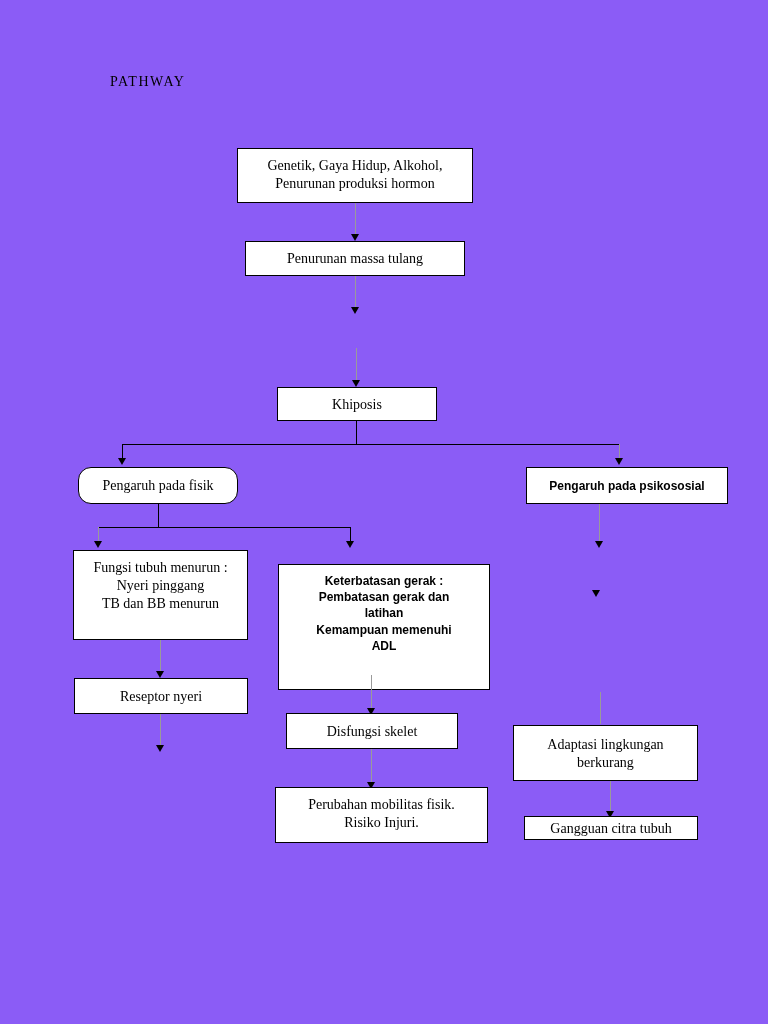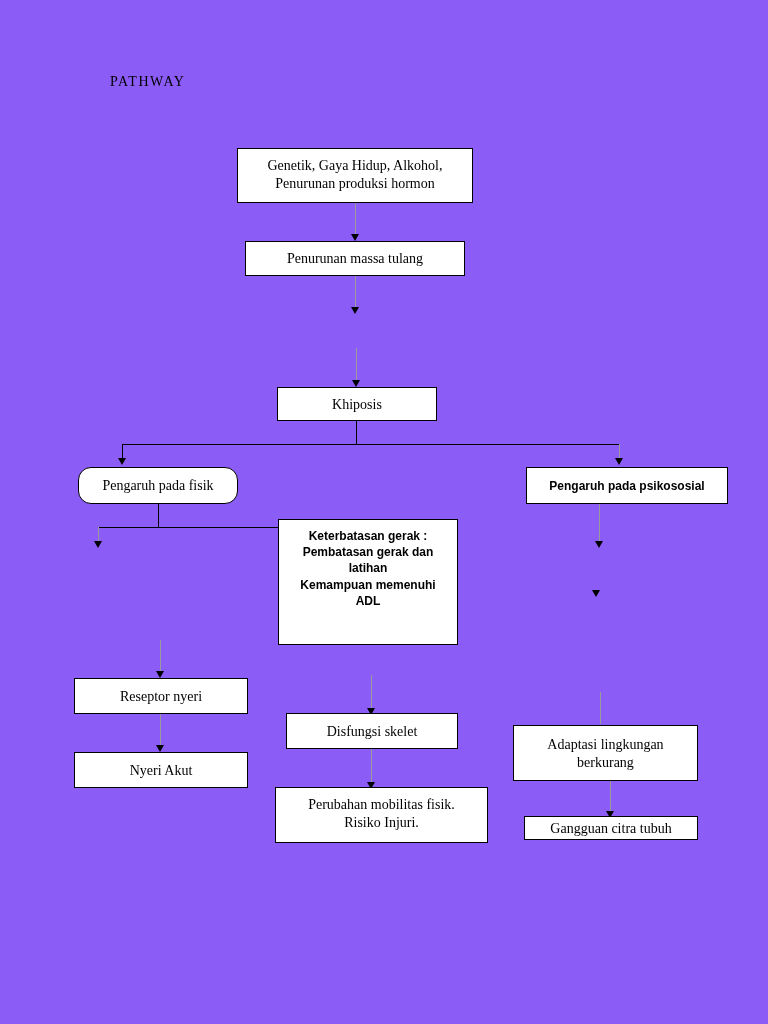--- a/index.html
+++ b/index.html
@@ -129,22 +129,29 @@
   <div class="conn v" style="left:158px; top:504px; height:24px;"></div>
   <div class="conn h" style="left:98px; top:527px; width:253px;"></div>
   <div class="conn v grey" style="left:98px; top:527px; height:15px;"></div>
   <div class="arrow" style="left:94px; top:541px;"></div>
   <div class="conn v" style="left:350px; top:527px; height:15px;"></div>
   <div class="arrow" style="left:346px; top:541px;"></div>
 
   <div class="conn v grey" style="left:599px; top:504px; height:38px;"></div>
   <div class="arrow" style="left:595px; top:541px;"></div>
 
-
-  <div class="node sans" style="left:278px; top:519px; width:180px; height:126px;">
+  <div class="node" style="left:73px; top:550px; width:175px; height:90px;">
+    <span class="txt">
+      <span>Fungsi tubuh menurun :</span><br>
+      <span>Nyeri pinggang</span><br>
+      <span>TB dan BB menurun</span>
+    </span>
+  </div>
+
+  <div class="node sans" style="left:278px; top:564px; width:212px; height:126px;">
     <span class="txt">
       <span>Keterbatasan gerak :</span><br>
       <span>Pembatasan gerak dan</span><br>
       <span>latihan</span><br>
       <span>Kemampuan memenuhi</span><br>
       <span>ADL</span>
     </span>
   </div>
 
   <div class="arrow" style="left:592px; top:590px;"></div>
@@ -168,23 +175,20 @@
   <div class="node center-v" style="left:513px; top:725px; width:185px; height:56px;">
     <span class="txt">
       <span>Adaptasi lingkungan</span><br>
       <span>berkurang</span>
     </span>
   </div>
 
   <div class="conn v grey" style="left:160px; top:714px; height:32px;"></div>
   <div class="arrow" style="left:156px; top:745px;"></div>
 
-  <div class="node center-v" style="left:74px; top:752px; width:174px; height:36px;">
-    <span class="txt">Nyeri Akut</span>
-  </div>
 
   <div class="conn v grey" style="left:371px; top:749px; height:34px;"></div>
   <div class="arrow" style="left:367px; top:782px;"></div>
 
   <div class="node" style="left:275px; top:787px; width:213px; height:56px;">
     <span class="txt">
       <span>Perubahan mobilitas fisik.</span><br>
       <span>Risiko Injuri.</span>
     </span>
   </div>

